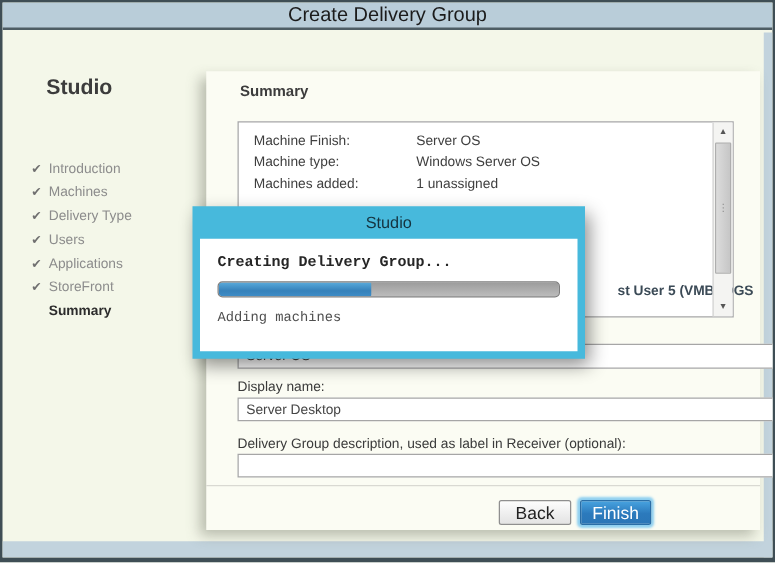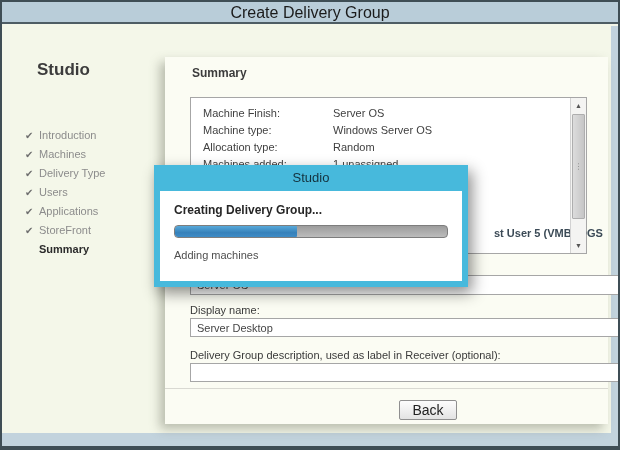--- a/index.html
+++ b/index.html
@@ -74,30 +74,30 @@
   }
   .btn.cancel { left:364px; width:57px; }
 
   
   .dialog {
     position:absolute; left:152px; top:163px; width:314px; height:122px;
     background:#47b9dc; box-shadow:4px 6px 14px rgba(0,0,0,0.45); z-index:10;
   }
   .dialog-title { height:26px; text-align:center; line-height:25px; font-size:13px; color:#14323e; }
   .dialog-inner { position:absolute; left:6px; right:6px; top:26px; bottom:6px; background:#fff; }
-  .dialog-heading { position:absolute; left:14px; top:12px; font-size:12px; font-weight:bold; color:#262626; }
+  .dialog-heading { position:absolute; left:14px; top:12px; font-size:12px; font-weight:bold; color:#262626;font-family:Liberation Mono, monospace; }
   .progress-track {
     position:absolute; left:14px; top:34px; width:274px; height:13px;
     background:linear-gradient(#9c9c9c,#bcbcbc); border:1px solid #7d7d7d; border-radius:4px; overflow:hidden;
   }
   .progress-fill {
     height:100%; width:0%;
     background:linear-gradient(#58a9da,#3681ba 60%,#3e8cc6); border-radius:3px 1px 1px 3px;
   }
-  .dialog-status { position:absolute; left:14px; top:58px; font-size:11px; color:#4f4f4f; }
+  .dialog-status { position:absolute; left:14px; top:58px; font-size:11px; color:#4f4f4f;font-family:Liberation Mono, monospace; }
 </style>
 </head>
 <body>
 
 <div class="window">
 
   <div class="titlebar">
     <span>Create Delivery Group</span>
   </div>
 
@@ -134,23 +134,20 @@
 
     <div class="summary-box">
       <div class="summary-rows">
         <div class="srow">
           <span class="slabel">Machine Finish:</span><span>Server OS</span>
         </div>
         <div class="srow">
           <span class="slabel">Machine type:</span><span>Windows Server OS</span>
         </div>
         <div class="srow">
-          <span class="slabel">Allocation type:</span><span>Random</span>
-        </div>
-        <div class="srow">
           <span class="slabel">Machines added:</span><span>1 unassigned</span>
         </div>
       </div>
       <div class="partial-user">st User 5 (VMBLOGS</div>
       <div class="vscroll">
         <div class="scroll-btn up">▲</div>
         <div class="scroll-thumb">⋮</div>
         <div class="scroll-btn down">▼</div>
       </div>
     </div>
@@ -159,20 +156,21 @@
 
     <div class="form-label" style="top:247px;">Display name:</div>
     <input class="text-field" style="top: 261px;" value="Server Desktop">
 
     <div class="form-label" style="top:292px;">Delivery Group description, used as label in Receiver (optional):</div>
     <input class="text-field" style="top: 306px;" value="">
 
     <div class="divider"></div>
 
     <button class="btn back">Back</button>
+    <button class="btn finish">Finish</button>
   </div>
 
   <div class="dialog">
     <div class="dialog-title">Studio</div>
     <div class="dialog-inner">
       <div class="dialog-heading">Creating Delivery Group...</div>
       <div class="progress-track">
         <div class="progress-fill" style="width: 45%;"></div>
       </div>
       <div class="dialog-status">Adding machines</div>

